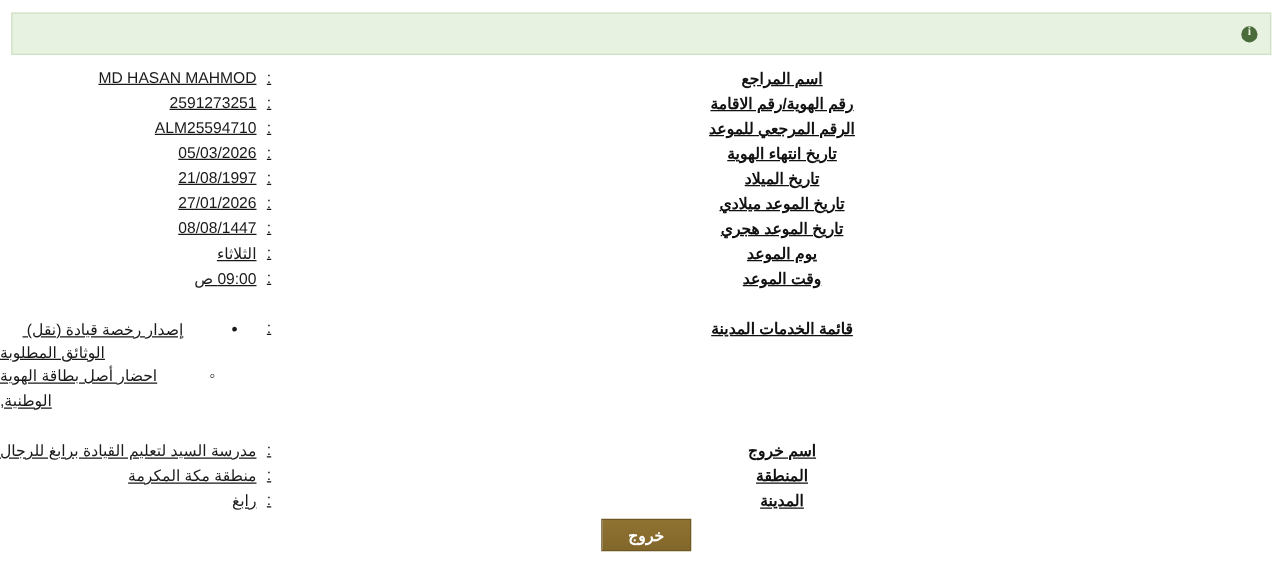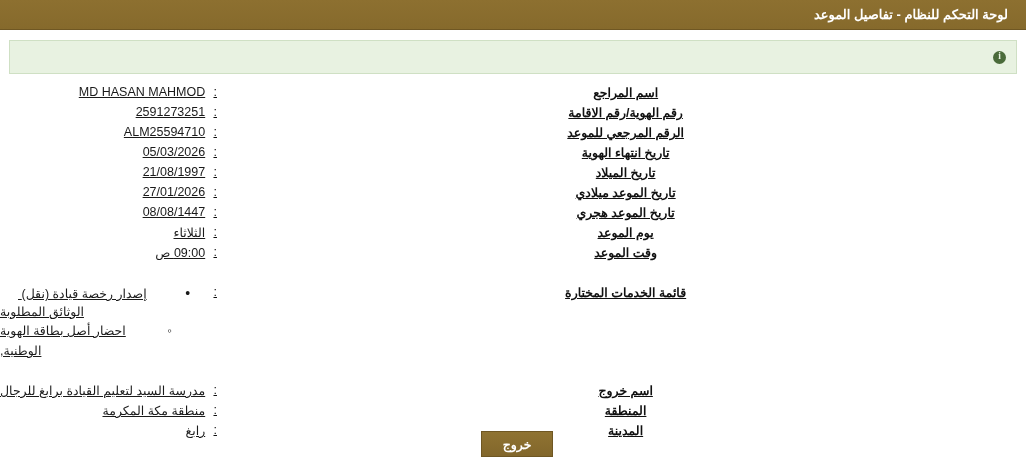--- a/index.html
+++ b/index.html
@@ -127,21 +127,21 @@
     font-size: 13px;
     color: #1a1a1a;
   }
   .svc-inline-gap { display: inline-block; width: 18px; }
   .spacer-row td { height: 10px; }
   
   .footer {
     position: absolute;
     left: 0;
     right: 0;
-    bottom: 0;
+    bottom: 16px;
     height: 36px;
   }
   .exit-btn {
     position: absolute;
     left: 481px;
     top: 2px;
     width: 72px;
     height: 26px;
     background: #8a6d2f;
     background: linear-gradient(#8f7332, #82672b);
@@ -152,23 +152,20 @@
     font-weight: bold;
     cursor: pointer;
     padding: 0;
   }
 </style>
 </head>
 <body>
 
 <div id="page">
 
-  <div class="header-bar">
-    <span class="header-title">لوحة التحكم للنظام - تفاصيل الموعد</span>
-  </div>
 
   <div class="alert-wrap">
     <div class="alert">
       <span class="info-icon">i</span>
     </div>
   </div>
 
   <table class="details">
     <tbody>
       <tr>
@@ -215,21 +212,21 @@
         <td class="lbl">وقت الموعد</td>
         <td class="colon">:</td>
         <td class="val">09:00 ص</td>
       </tr>
 
       <tr class="spacer-row">
           <td colspan="3"></td>
         </tr>
 
       <tr>
-        <td class="lbl">قائمة الخدمات المختارة</td>
+        <td class="lbl">قائمة الخدمات المدينة</td>
         <td class="colon">:</td>
         <td class="val-wide">
           <ul class="svc-list">
             <li class="svc-l1">
               <span>إصدار رخصة قيادة (نقل)</span>
               <span class="svc-inline-gap"></span>
               <span>الوثائق المطلوبة</span>
             </li>
             <li class="svc-l2">
               <span>احضار أصل بطاقة الهوية الوطنية,</span>

